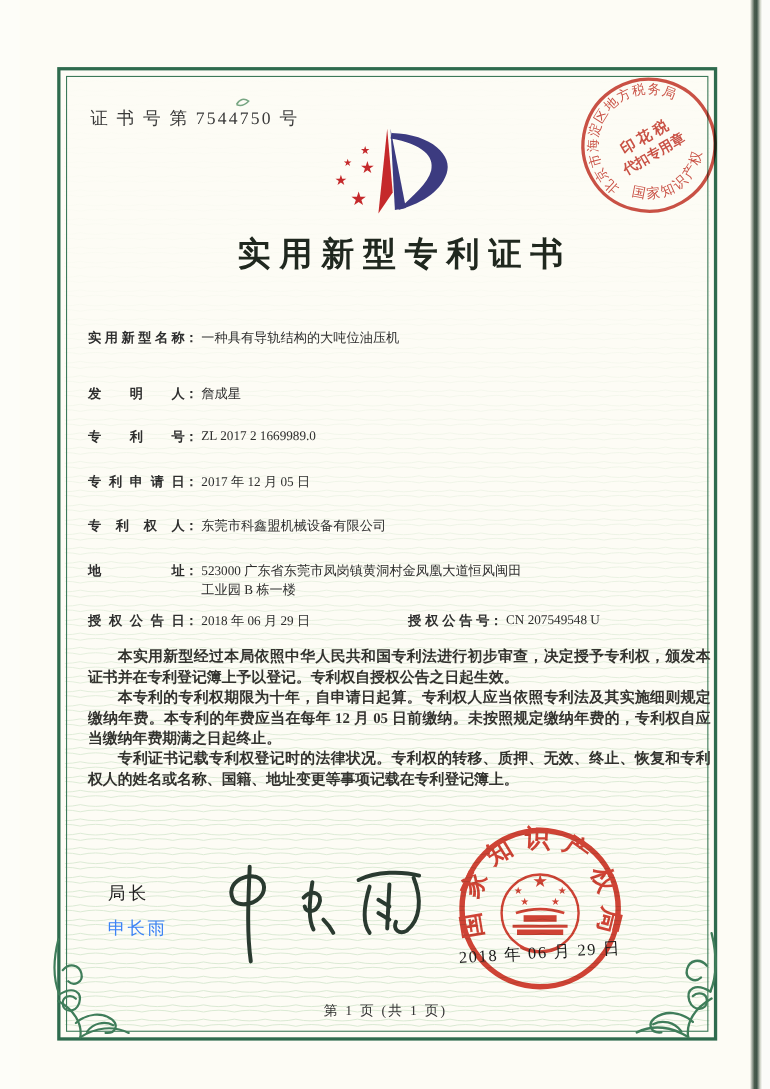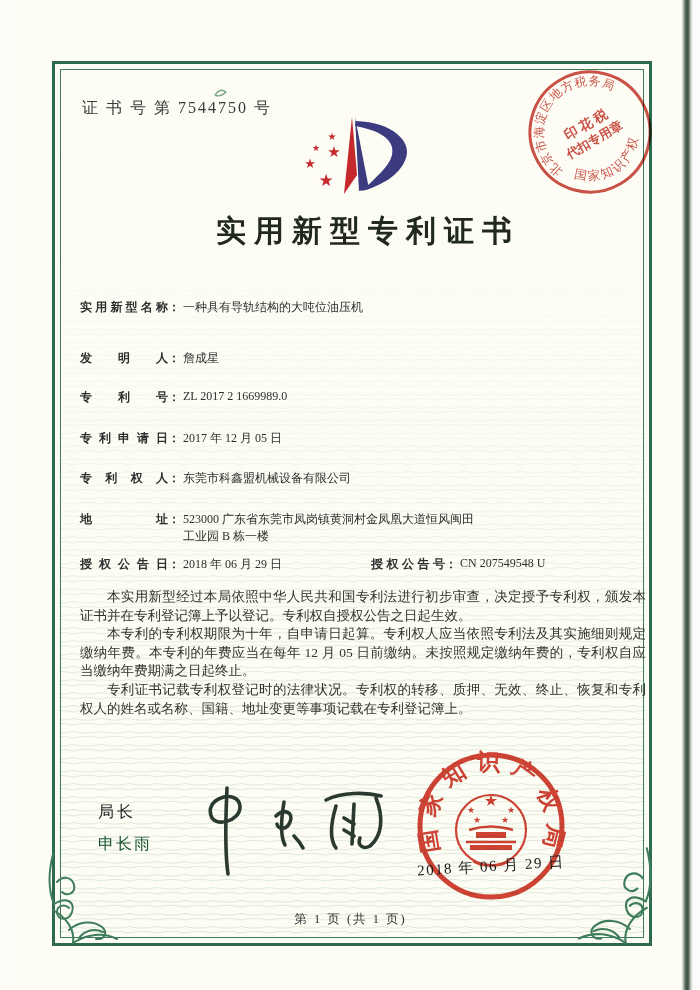--- a/index.html
+++ b/index.html
@@ -35,24 +35,24 @@
     font-weight:700;vertical-align:top;}
   .row .colon{font-weight:700;}
   .row .val{margin-left:3px;vertical-align:top;}
   .row .val.pre{white-space:pre-line;display:inline-block;}
   .r1{top:299px}.r2{top:350px}.r3{top:389px}.r4{top:430px}.r5{top:470px}.r6{top:511px}.r7{top:556px}
   .sub-right{position:absolute;left:291px;top:0;white-space:nowrap;}
   .sub-right .lab{width:74px;}
   
   .paras{position:absolute;left:62px;top:588px;width:566px;}
   .paras p{margin:0;font-size:13.5px;line-height:18.6px;text-align:justify;
-    text-indent:2em;color:#33332f;}
+    text-indent:2em;color:#33332f;font-weight:bold;}
   
   .director-title{position:absolute;left:80px;top:802px;font-size:16px;letter-spacing:3px;color:#222;}
-  .director-name{position:absolute;left:80px;top:834px;font-size:16px;letter-spacing:2px;color:#14532d;}
+  .director-name{position:absolute;left:80px;top:834px;font-size:16px;letter-spacing:2px;color:#3b82f6;}
   .signature{position:absolute;left:162px;top:784px;}
   
   .seal{position:absolute;left:395px;top:748px;mix-blend-mode:multiply;opacity:.95;}
   .seal-date{position:absolute;left:399px;top:857px;font-size:15px;letter-spacing:1.5px;
     color:#1c1c1c;transform:rotate(-3.5deg);}
   .footer{position:absolute;left:34px;top:911px;width:597px;text-align:center;
     font-size:12.5px;letter-spacing:2px;color:#333;}
   .ornament{position:absolute;}
   .orn-left{left:27px;top:850px;}
   .orn-right{left:556px;top:844px;transform:scaleX(-1);}

